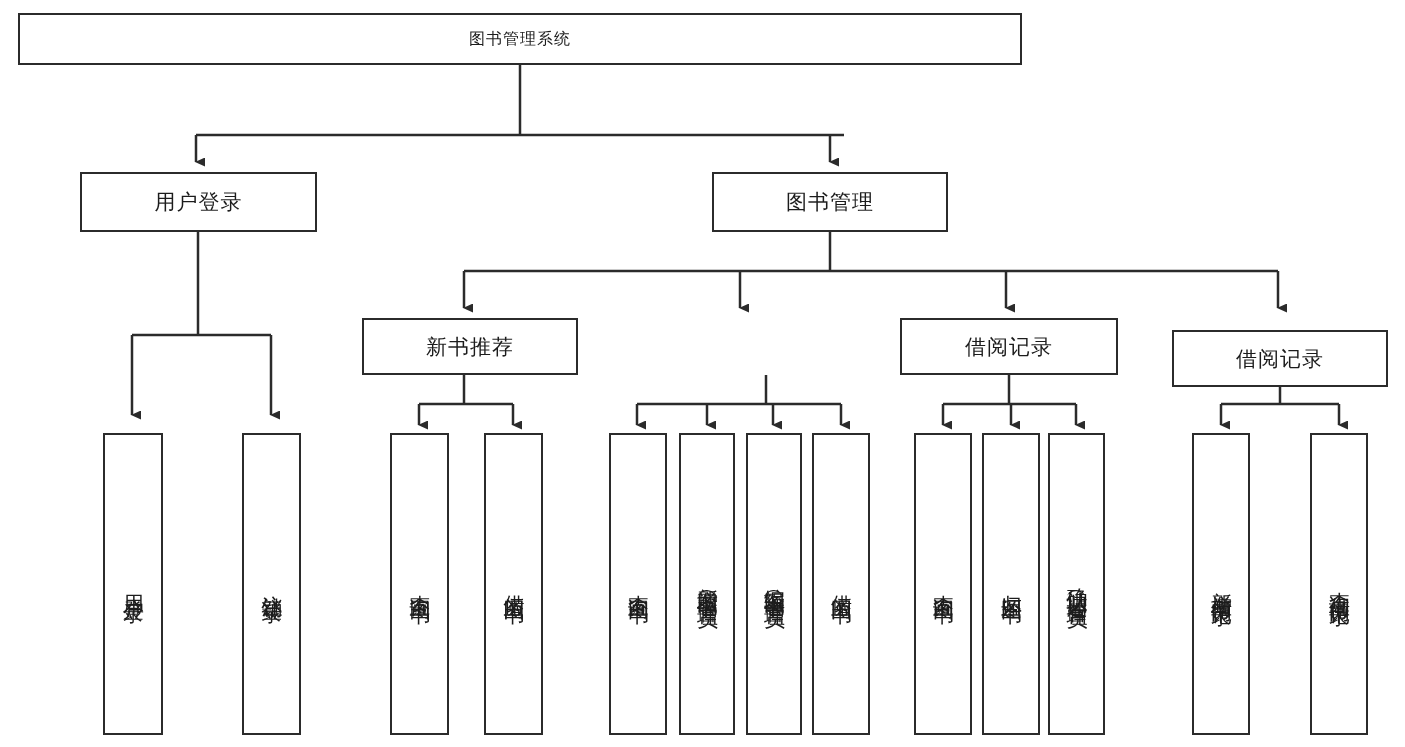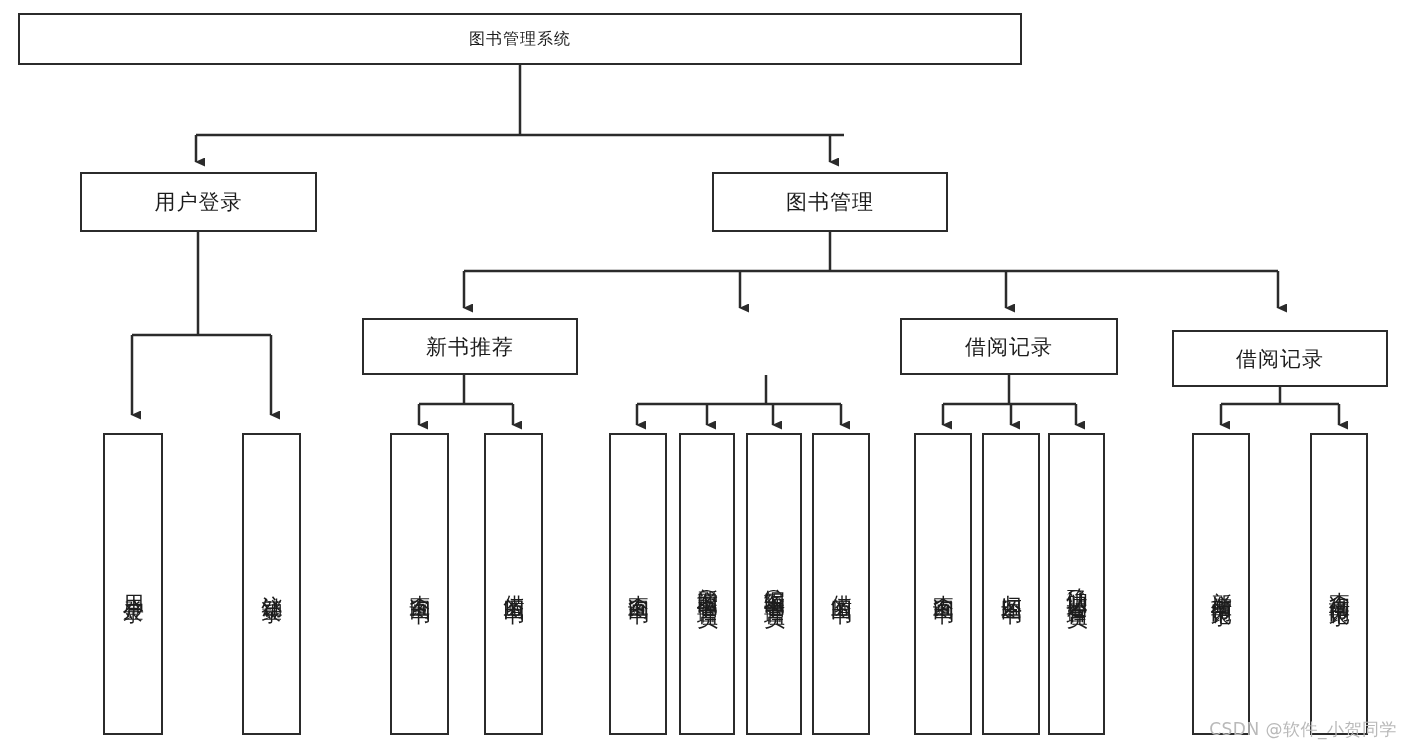--- a/index.html
+++ b/index.html
@@ -182,14 +182,13 @@
     <span class="label">确认归还（管理员）</span>
   </div>
 
   <div class="node vert" style="left:1192px; top:433px; width:58px; height:302px;">
     <span class="label">新增借阅记录</span>
   </div>
   <div class="node vert" style="left:1310px; top:433px; width:58px; height:302px;">
     <span class="label">查询借阅记录</span>
   </div>
 
-  <div class="watermark">CSDN @软件_小贺同学</div>
 </div>
 
 </body></html>

